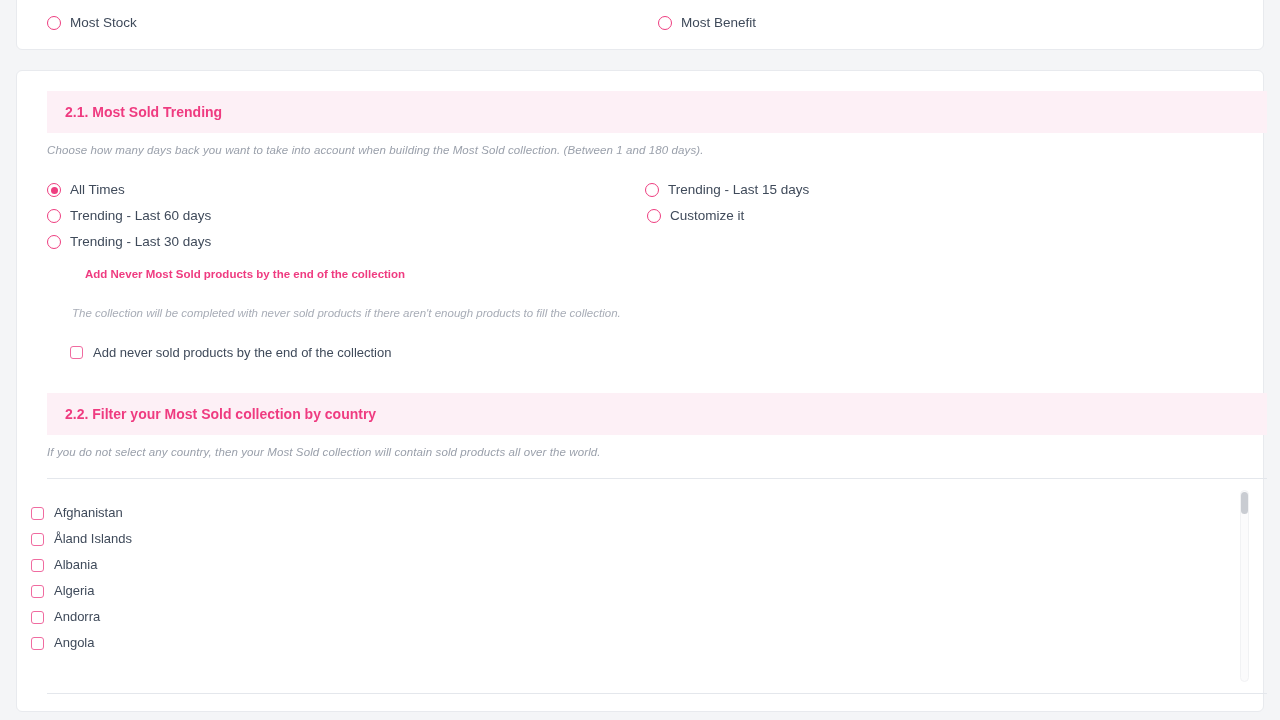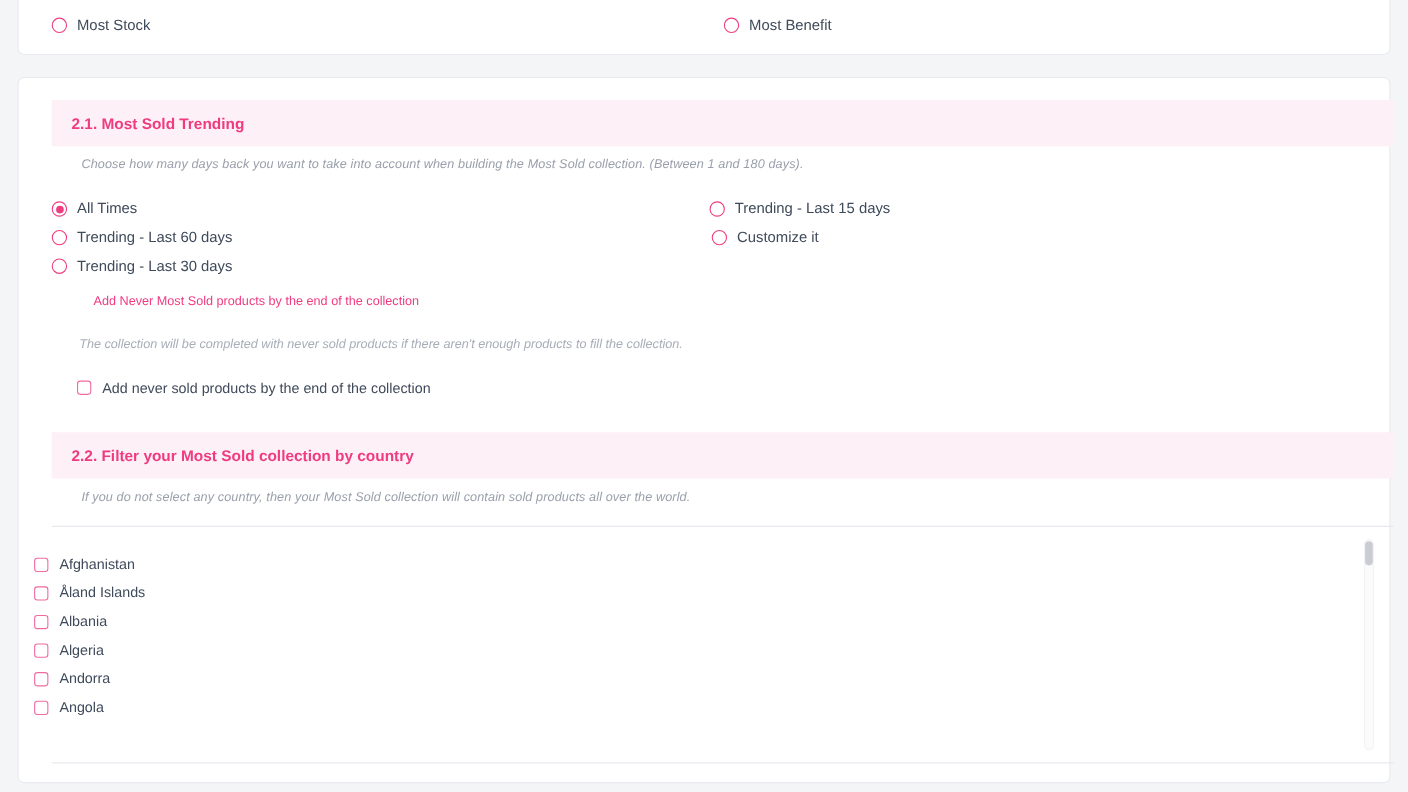--- a/index.html
+++ b/index.html
@@ -101,29 +101,28 @@
     color: #ef3b80;
   }
 
   .sec-desc {
     position: absolute;
     left: 30px;
     font-size: 11.5px;
     font-style: italic;
     color: #9aa0ab;
     letter-spacing: 0.1px;
-    margin-left: 27px;
   }
 
   
   .sub-title {
     position: absolute;
     left: 68px;
     font-size: 11.5px;
-    font-weight: normal;
+    font-weight: bold;
     color: #ef3b80;
   }
   .sub-desc {
     position: absolute;
     left: 55px;
     font-size: 11.5px;
     font-style: italic;
     color: #a8adb7;
   }
   .sub-check {

